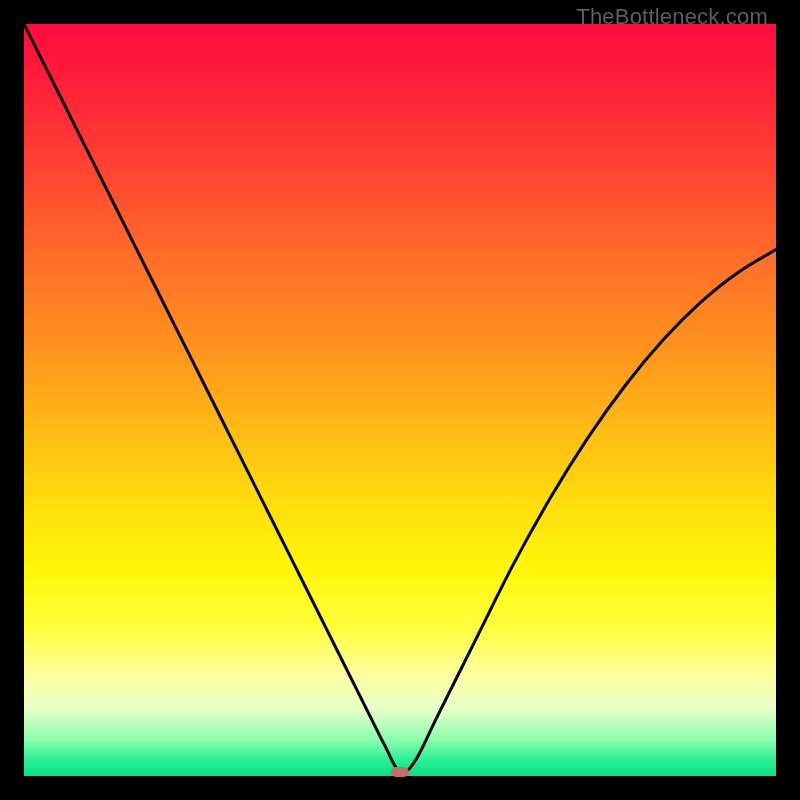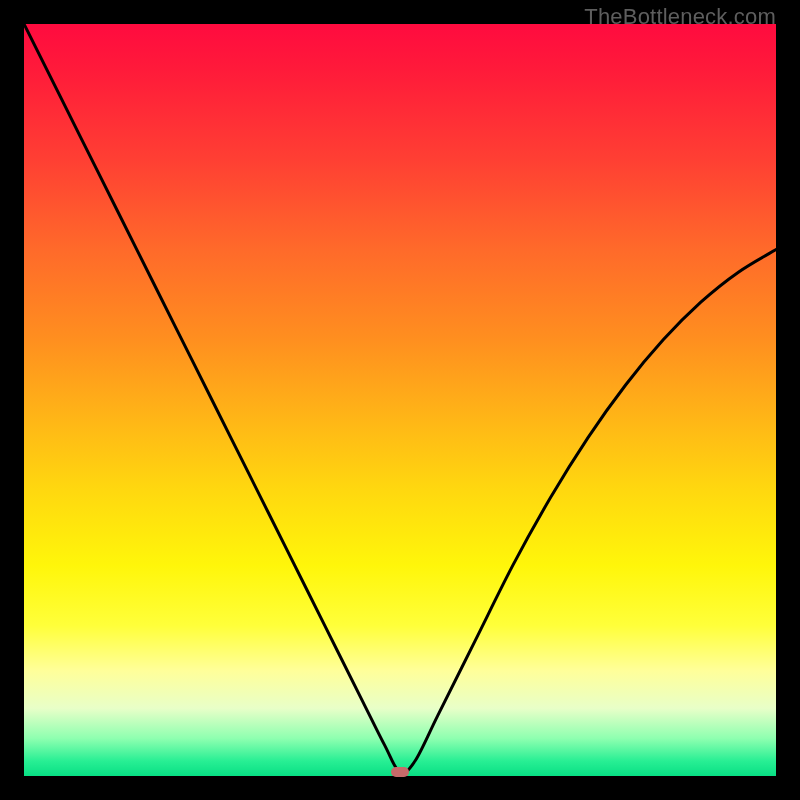--- a/index.html
+++ b/index.html
@@ -37,21 +37,21 @@
       #ffff9a 86%,
       #e8ffc8 91%,
       #8effb0 95%,
       #28ef94 98%,
       #08df84 100%
     );
   }
   .watermark {
     position: absolute;
     top: 4px;
-    right: 24px;
+    right: 32px;
     color: #5e5e5e;
     font-size: 22px;
     letter-spacing: 0.2px;
     user-select: none;
   }
   svg.curve {
     position: absolute;
     left: 0;
     top: 0;
     width: 752px;

